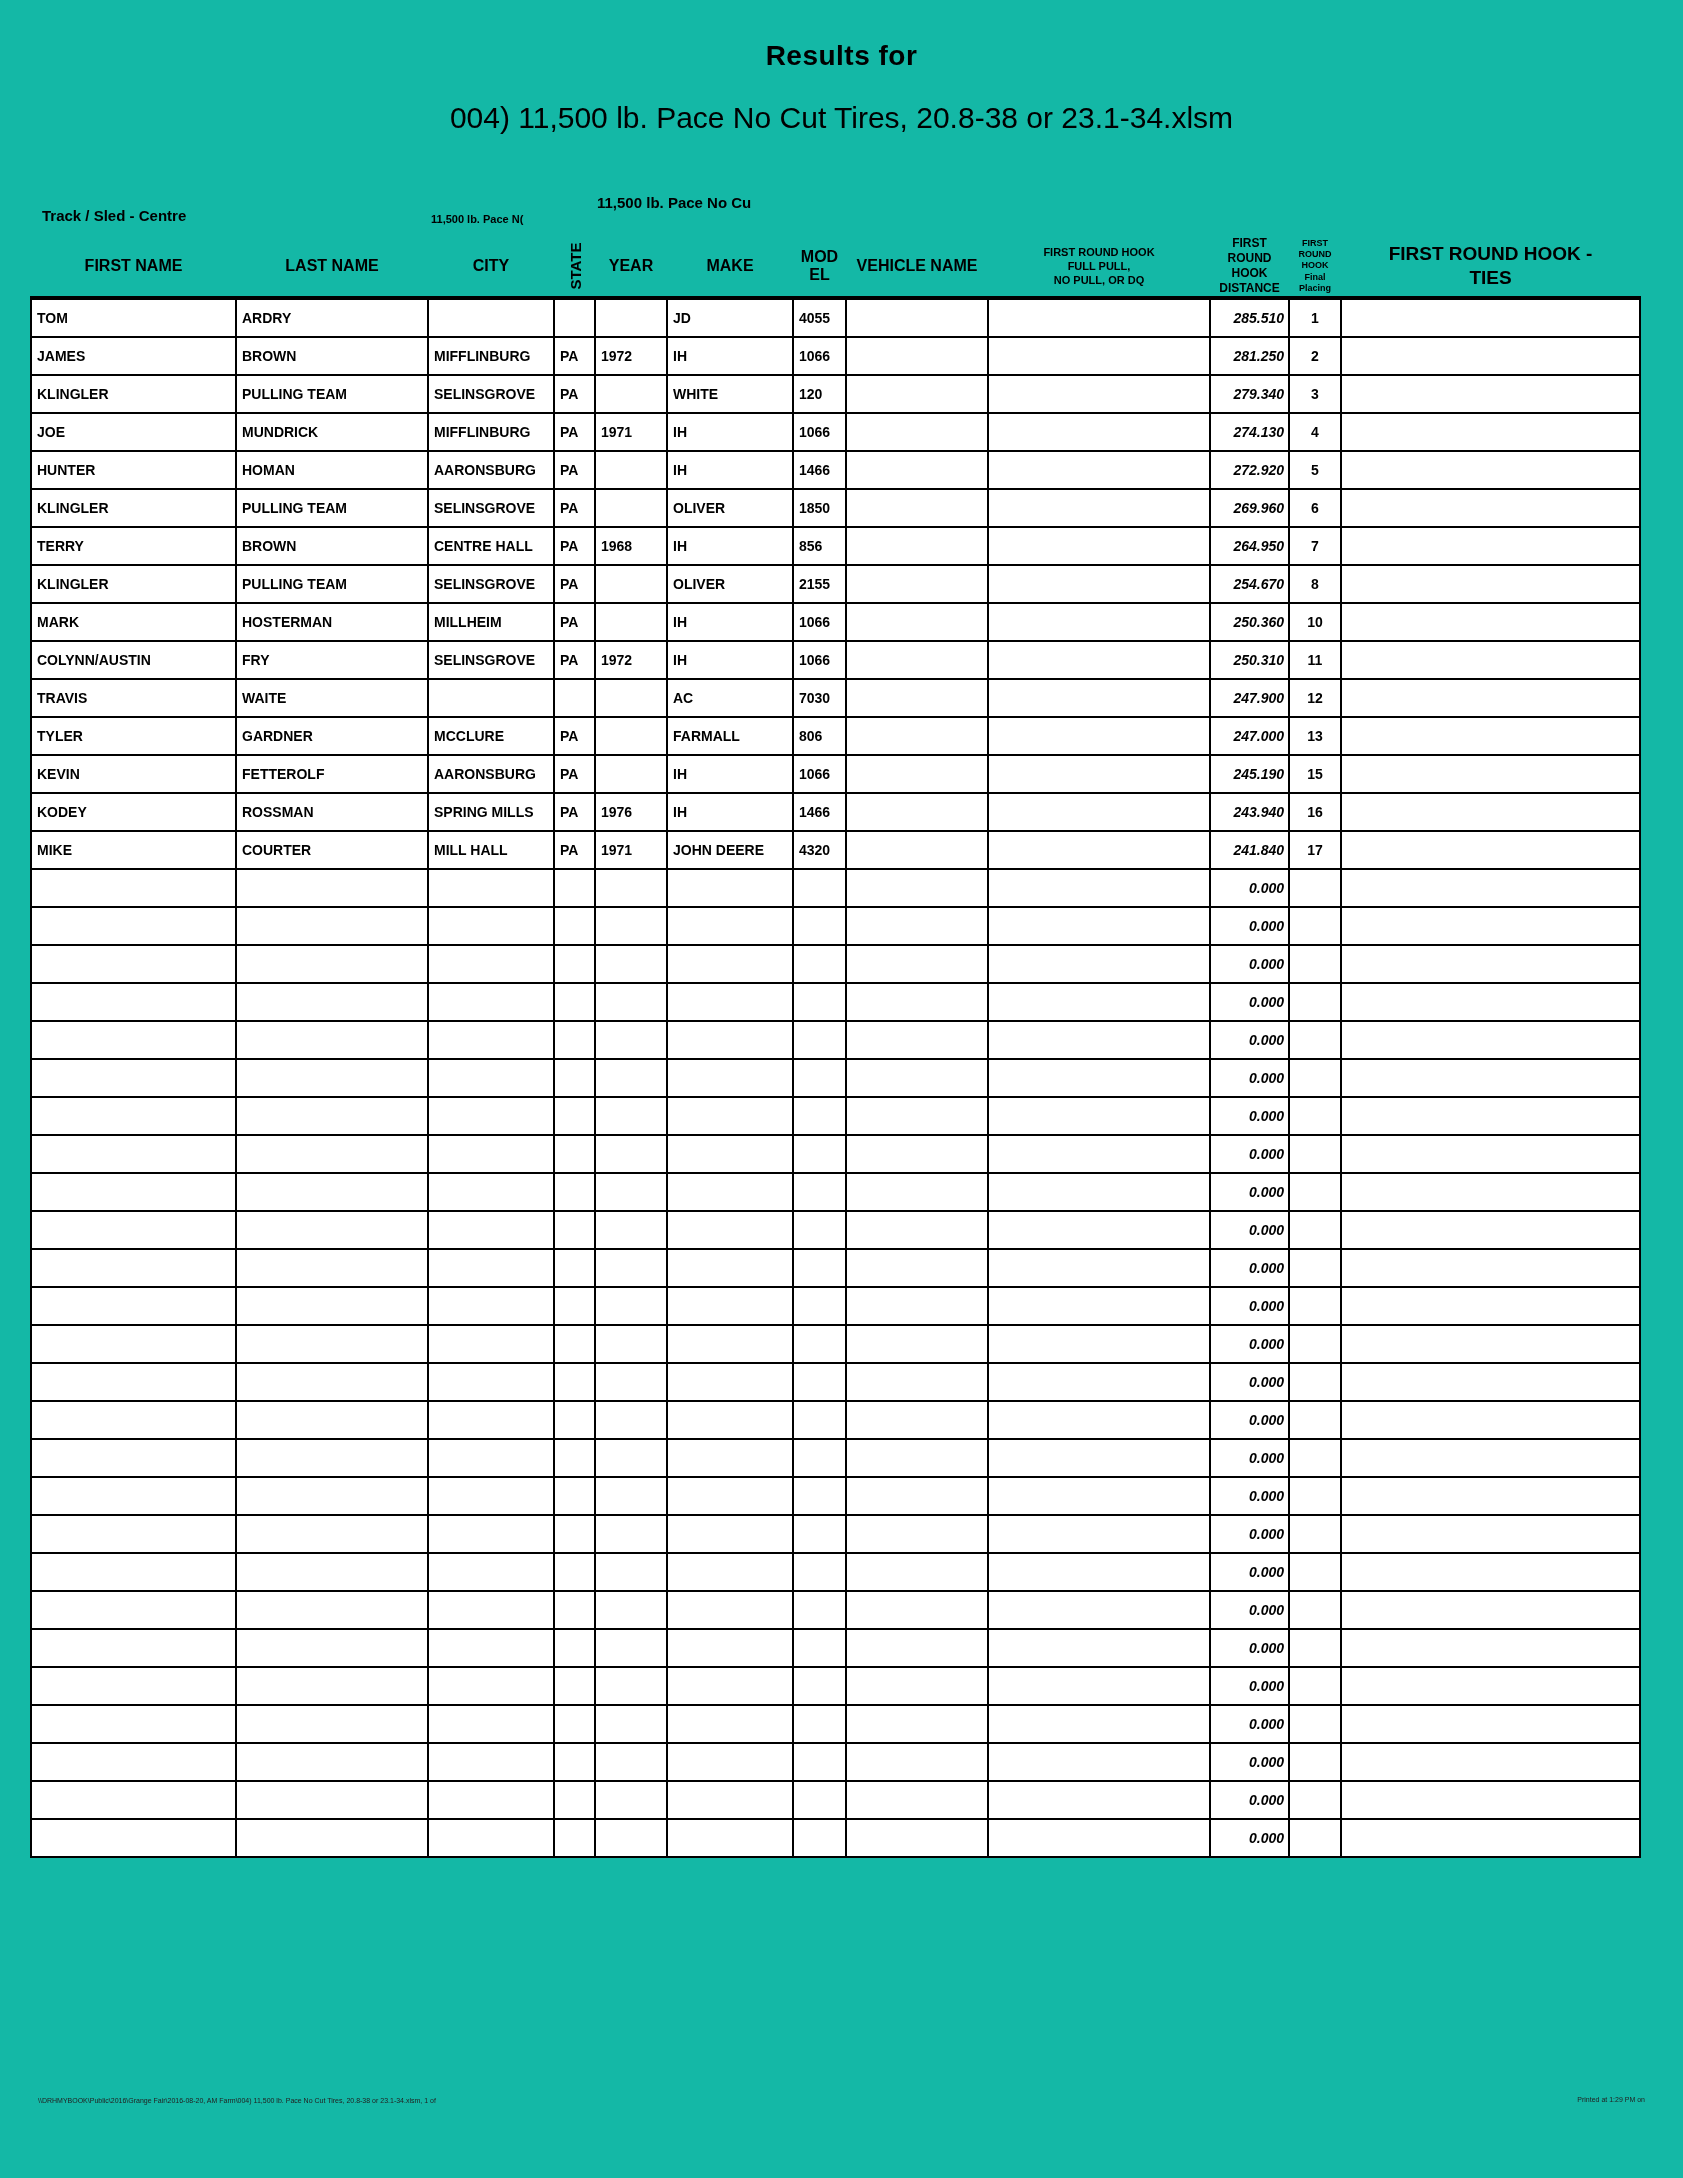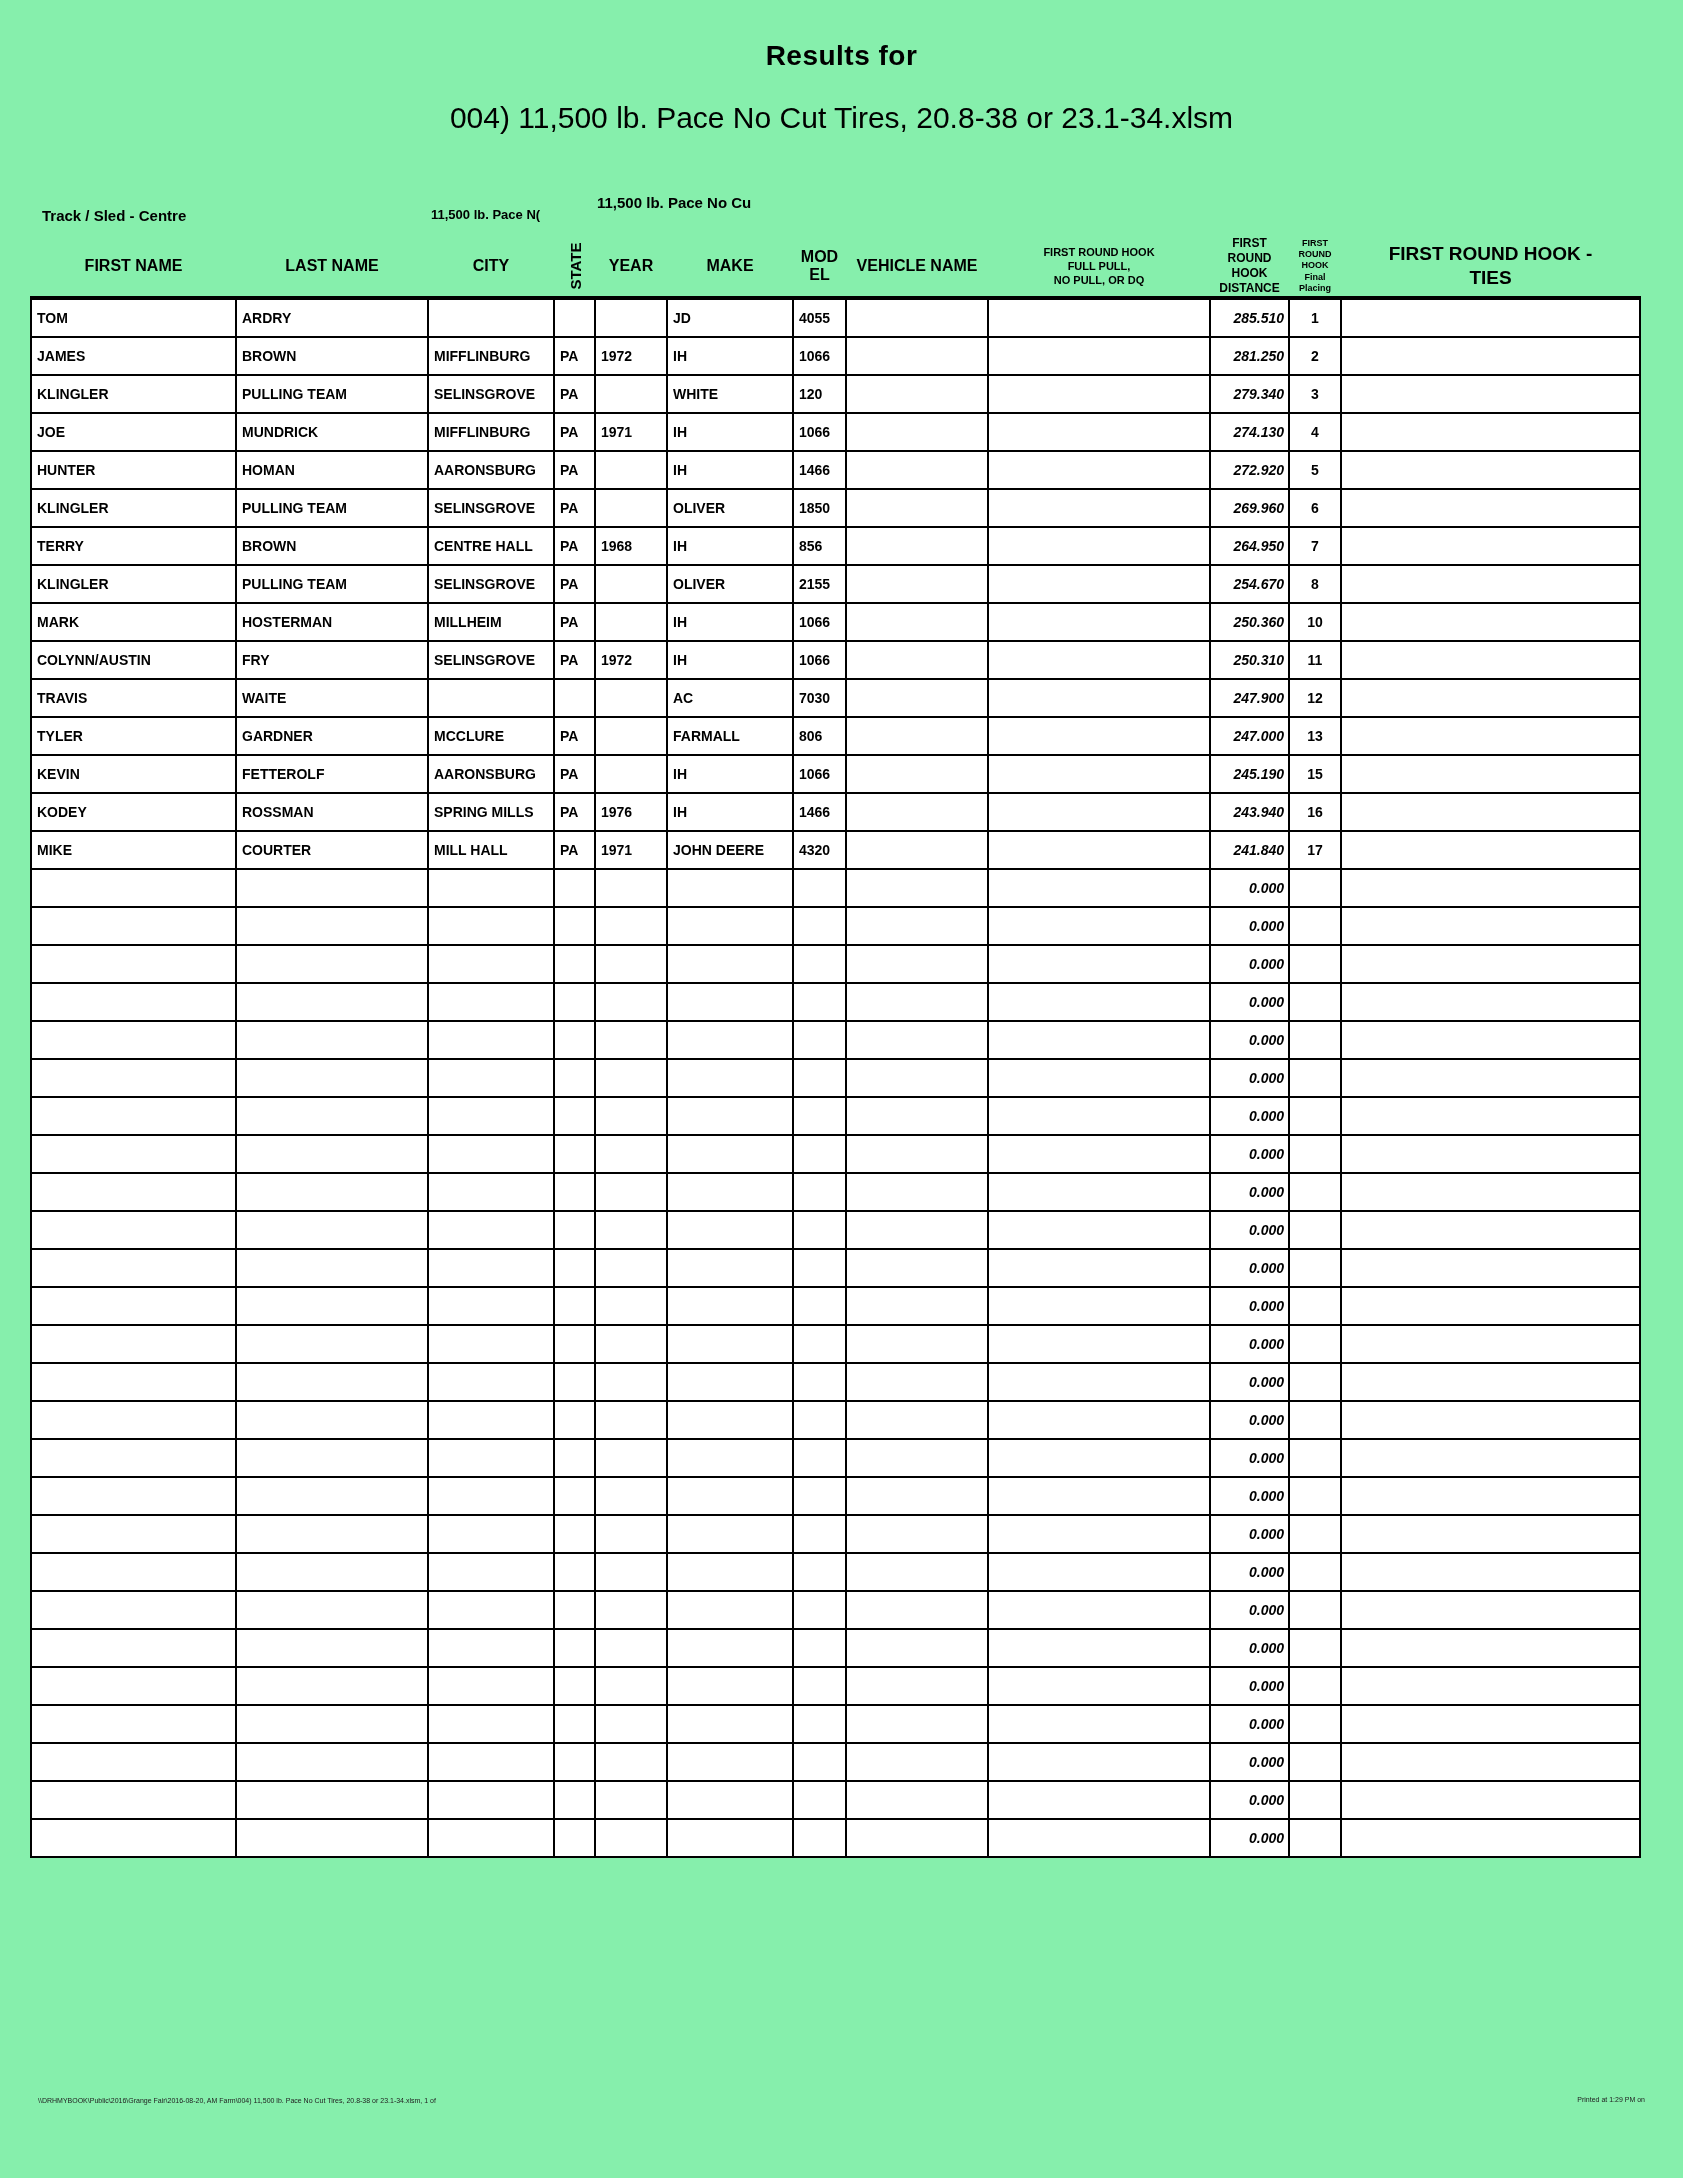--- a/index.html
+++ b/index.html
@@ -1,26 +1,26 @@
 <!DOCTYPE html>
 <html><head>
 <meta charset="utf-8">
 <style>
   html,body{margin:0;padding:0;background:#fff;}
   .page{
-    position:relative;width:1683px;height:2178px;background:#86efac;
+    position:relative;width:1683px;height:2178px;background:#14b8a6;
     font-family:"Liberation Sans",sans-serif;color:#000;overflow:hidden;
   }
   .title1{position:absolute;top:40px;left:0;width:1683px;text-align:center;
     font-size:28px;font-weight:bold;letter-spacing:0.5px;}
   .title2{position:absolute;top:101px;left:0;width:1683px;text-align:center;
     font-size:30px;font-weight:normal;}
   .meta-label{position:absolute;top:207px;left:42px;font-size:15px;font-weight:bold;}
-  .meta-c1{position:absolute;top:207px;left:431px;width:164px;overflow:hidden;
-    white-space:nowrap;font-size:13px;font-weight:bold;}
+  .meta-c1{position:absolute;top:213px;left:431px;width:164px;overflow:hidden;
+    white-space:nowrap;font-size:11px;font-weight:bold;}
   .meta-c2{position:absolute;top:194px;left:597px;width:194px;overflow:hidden;
     white-space:nowrap;font-size:15px;font-weight:bold;}
   table.results{
     position:absolute;left:30px;top:236px;width:1609px;
     border-collapse:collapse;table-layout:fixed;
   }
   thead tr{height:57px;}
   thead th{
     border:0;border-bottom:4px solid #000;
     font-weight:bold;text-align:center;vertical-align:middle;

